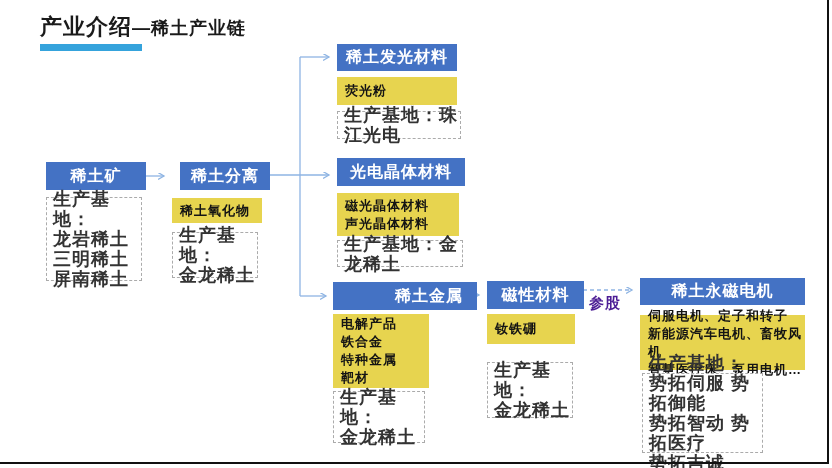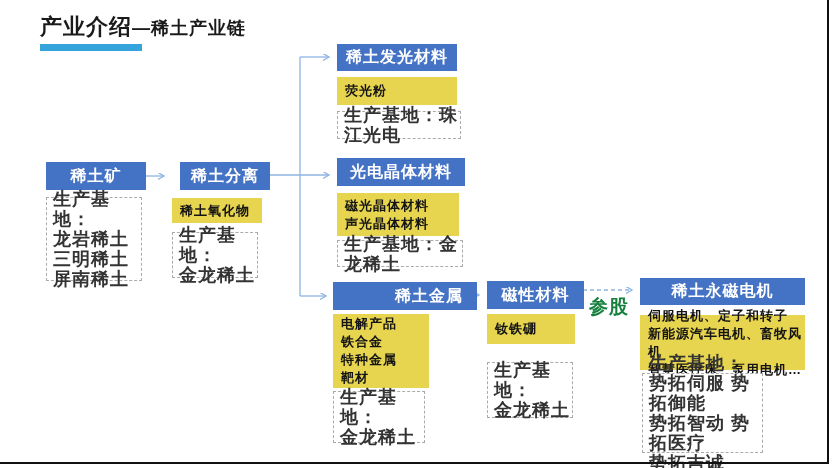--- a/index.html
+++ b/index.html
@@ -32,21 +32,21 @@
     background:#E7D44F;color:#141414;font-size:13px;font-weight:bold;
     padding-left:8px;box-sizing:border-box;line-height:18px;letter-spacing:1px;
   }
   .dash-box{
     position:absolute;display:flex;flex-direction:column;justify-content:center;
     border:1px dashed #ABABAB;background:#ffffff;color:#333333;
     font-size:18px;font-weight:bold;padding-left:6px;box-sizing:border-box;
     line-height:20px;letter-spacing:1px;
   }
   .edge-label{
-    position:absolute;font-size:19px;font-weight:bold;color:#15803d;letter-spacing:1px;
+    position:absolute;font-size:15px;font-weight:bold;color:#4c1d95;letter-spacing:1px;
   }
   svg.connectors{position:absolute;left:0;top:0;pointer-events:none;}
 </style>
 </head>
 <body>
 
 <div id="stage">
 
   <div class="title-wrap">
     <span class="title-main">产业介绍</span><span class="title-sub">—稀土产业链</span>

